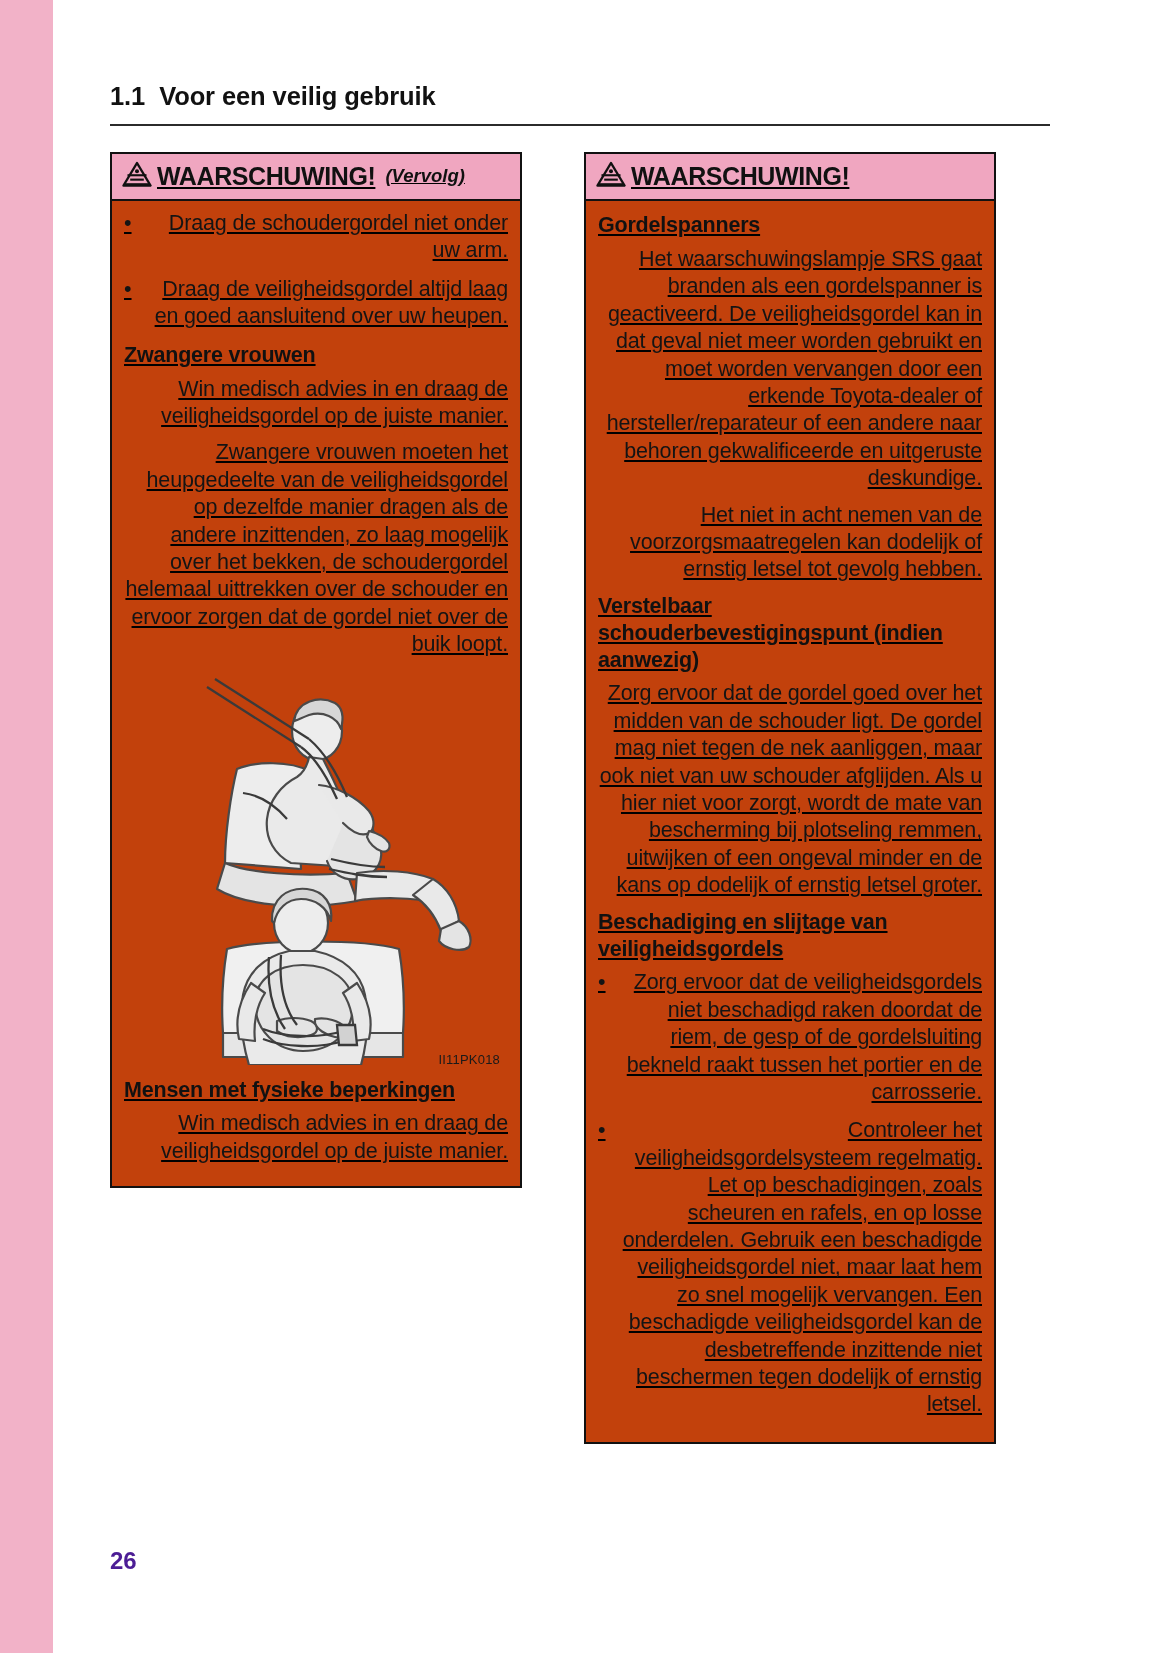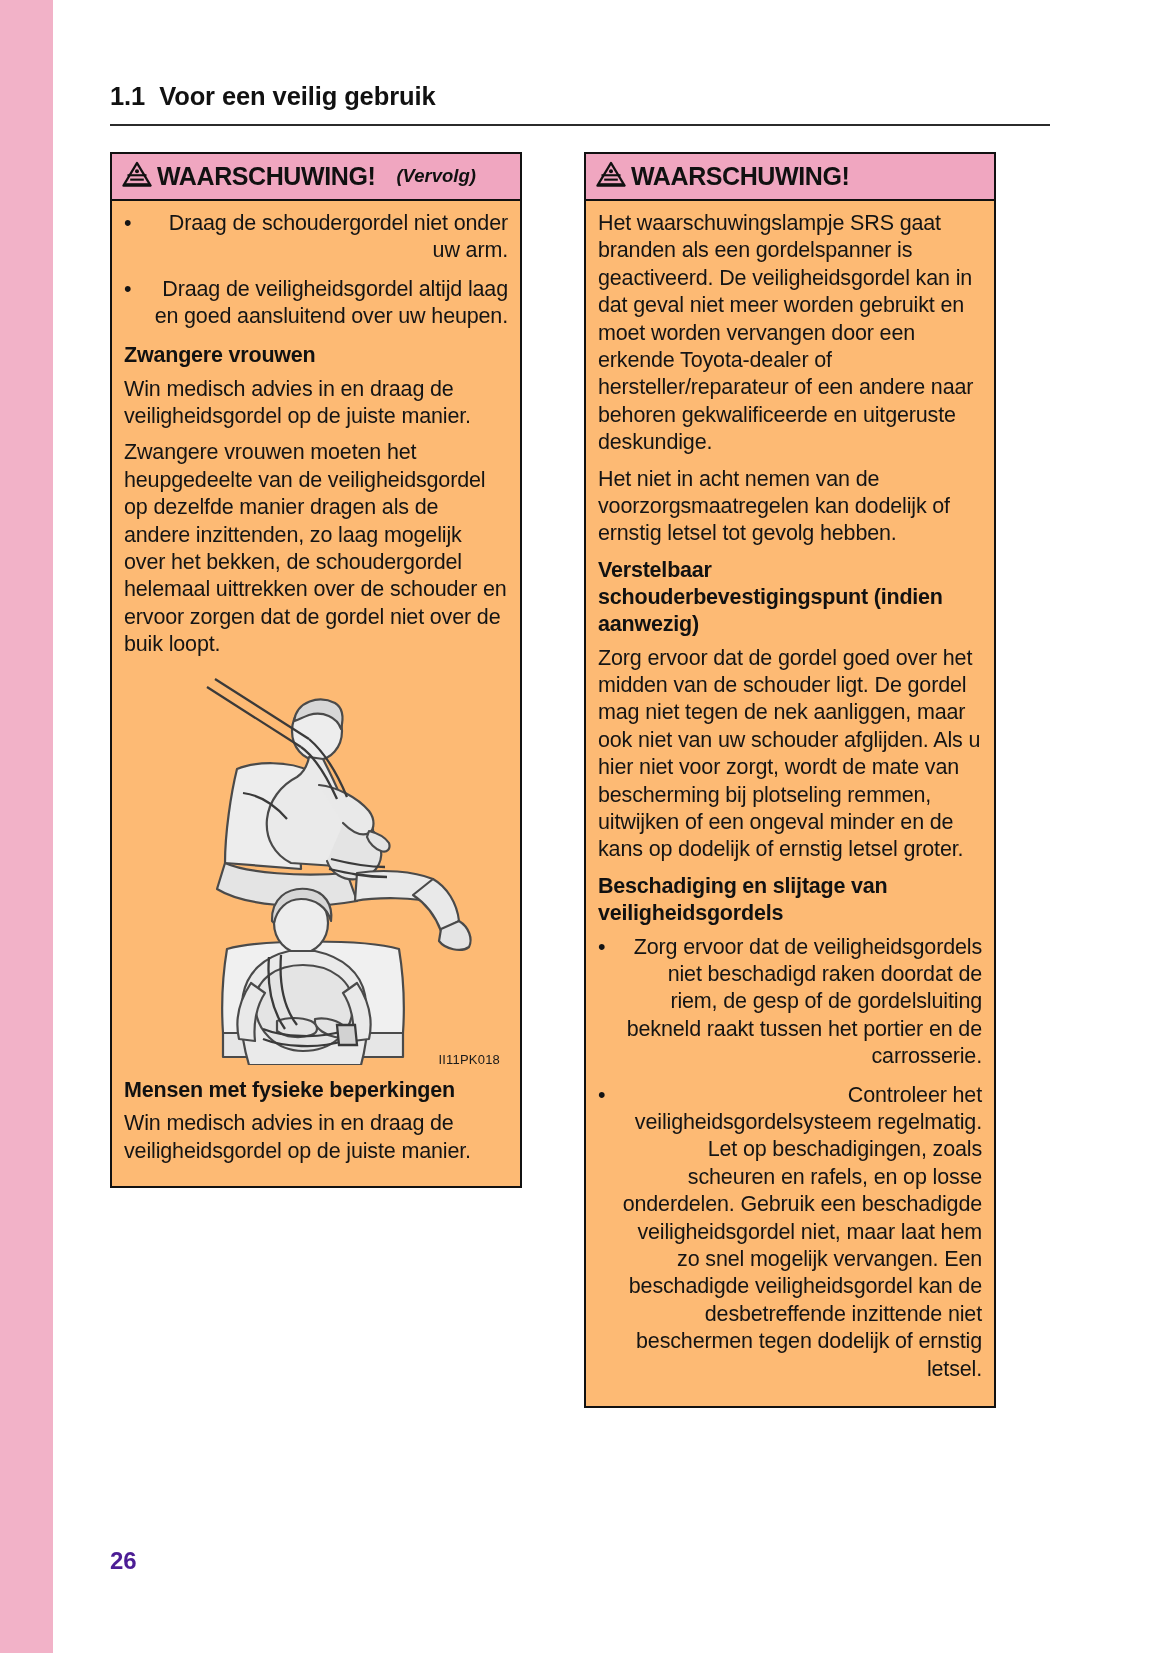--- a/index.html
+++ b/index.html
@@ -66,22 +66,23 @@
   .column {
     position: absolute;
     top: 148px;
   }
   #col-left  { left: 57px;  width: 412px; }
   #col-right { left: 531px; width: 412px; }
 
   
   .warn-panel {
     border: 2.5px solid #111;
-    background: #fdba74;
+    background: #c2410c;
     box-sizing: border-box;
+    text-decoration: underline;
   }
   .warn-head {
     background: #f0a6c0;
     border-bottom: 2.5px solid #111;
     padding: 7px 10px 8px 10px;
     display: flex;
     align-items: center;
     box-sizing: border-box;
   }
   .warn-head .tri-icon {
@@ -94,34 +95,35 @@
     font-weight: bold;
     color: #111;
     letter-spacing: -0.4px;
     line-height: 1;
   }
   .warn-sub {
     font-size: 18.5px;
     font-weight: bold;
     font-style: italic;
     color: #111;
-    margin-left: 21px;
+    margin-left: 10px;
     line-height: 1;
   }
   .warn-body {
     padding: 9px 12px 12px 12px;
   }
 
   
   .para {
     font-size: 21.5px;
     line-height: 1.275;
     color: #141414;
     margin: 0 0 9px 0;
     letter-spacing: -0.15px;
+    text-align: right;
   }
   .subhead {
     font-size: 21.5px;
     line-height: 1.25;
     font-weight: bold;
     color: #111;
     margin: 2px 0 7px 0;
     letter-spacing: -0.2px;
   }
   .bullet {
@@ -305,20 +307,21 @@
             <rect x="5.5" y="13.2" width="19" height="2.1" fill="#111"></rect>
             <rect x="8.2" y="17.6" width="13.6" height="2.1" fill="#111"></rect>
             <rect x="3.2" y="22.2" width="23.6" height="2.1" fill="#111"></rect>
             <circle cx="15" cy="10.2" r="2.0" fill="#111"></circle>
           </svg>
         </span>
         <span class="warn-title">WAARSCHUWING!</span>
       </div>
       <div class="warn-body">
 
+        <div class="subhead">Gordelspanners</div>
         <p class="para">Het waarschuwingslampje SRS gaat branden als een gordelspanner is geactiveerd. De veiligheidsgordel kan in dat geval niet meer worden gebruikt en moet worden vervangen door een erkende Toyota-dealer of hersteller/reparateur of een andere naar behoren gekwalificeerde en uitgeruste deskundige.</p>
         <p class="para">Het niet in acht nemen van de voorzorgsmaatregelen kan dodelijk of ernstig letsel tot gevolg hebben.</p>
 
         <div class="subhead">Verstelbaar schouderbevestigingspunt (indien aanwezig)</div>
         <p class="para">Zorg ervoor dat de gordel goed over het midden van de schouder ligt. De gordel mag niet tegen de nek aanliggen, maar ook niet van uw schouder afglijden. Als u hier niet voor zorgt, wordt de mate van bescherming bij plotseling remmen, uitwijken of een ongeval minder en de kans op dodelijk of ernstig letsel groter.</p>
 
         <div class="subhead">Beschadiging en slijtage van veiligheidsgordels</div>
 
         <div class="bullet">
           <span class="dot">•</span>

